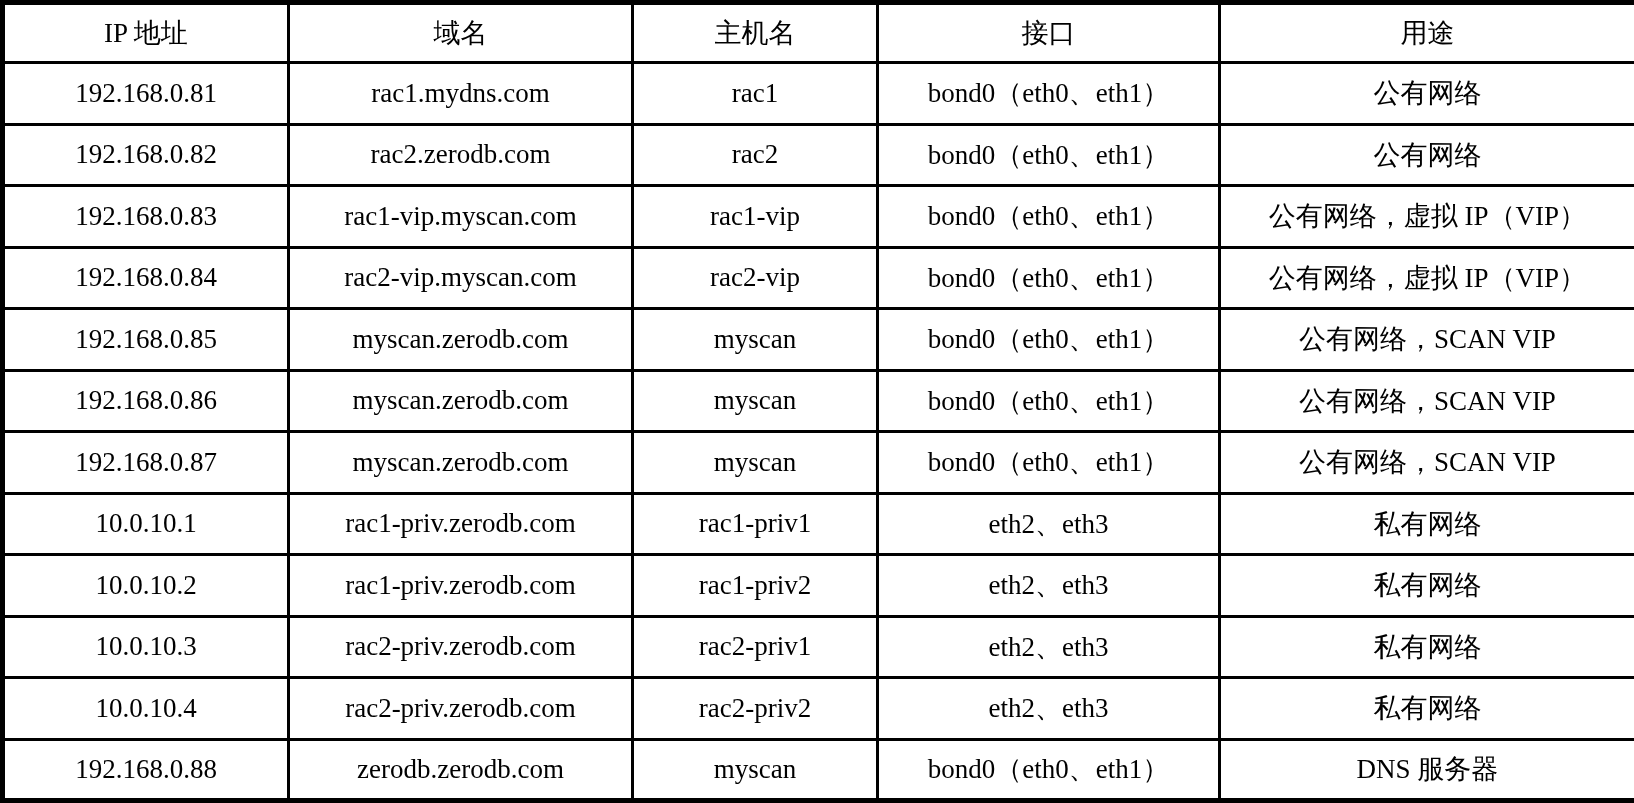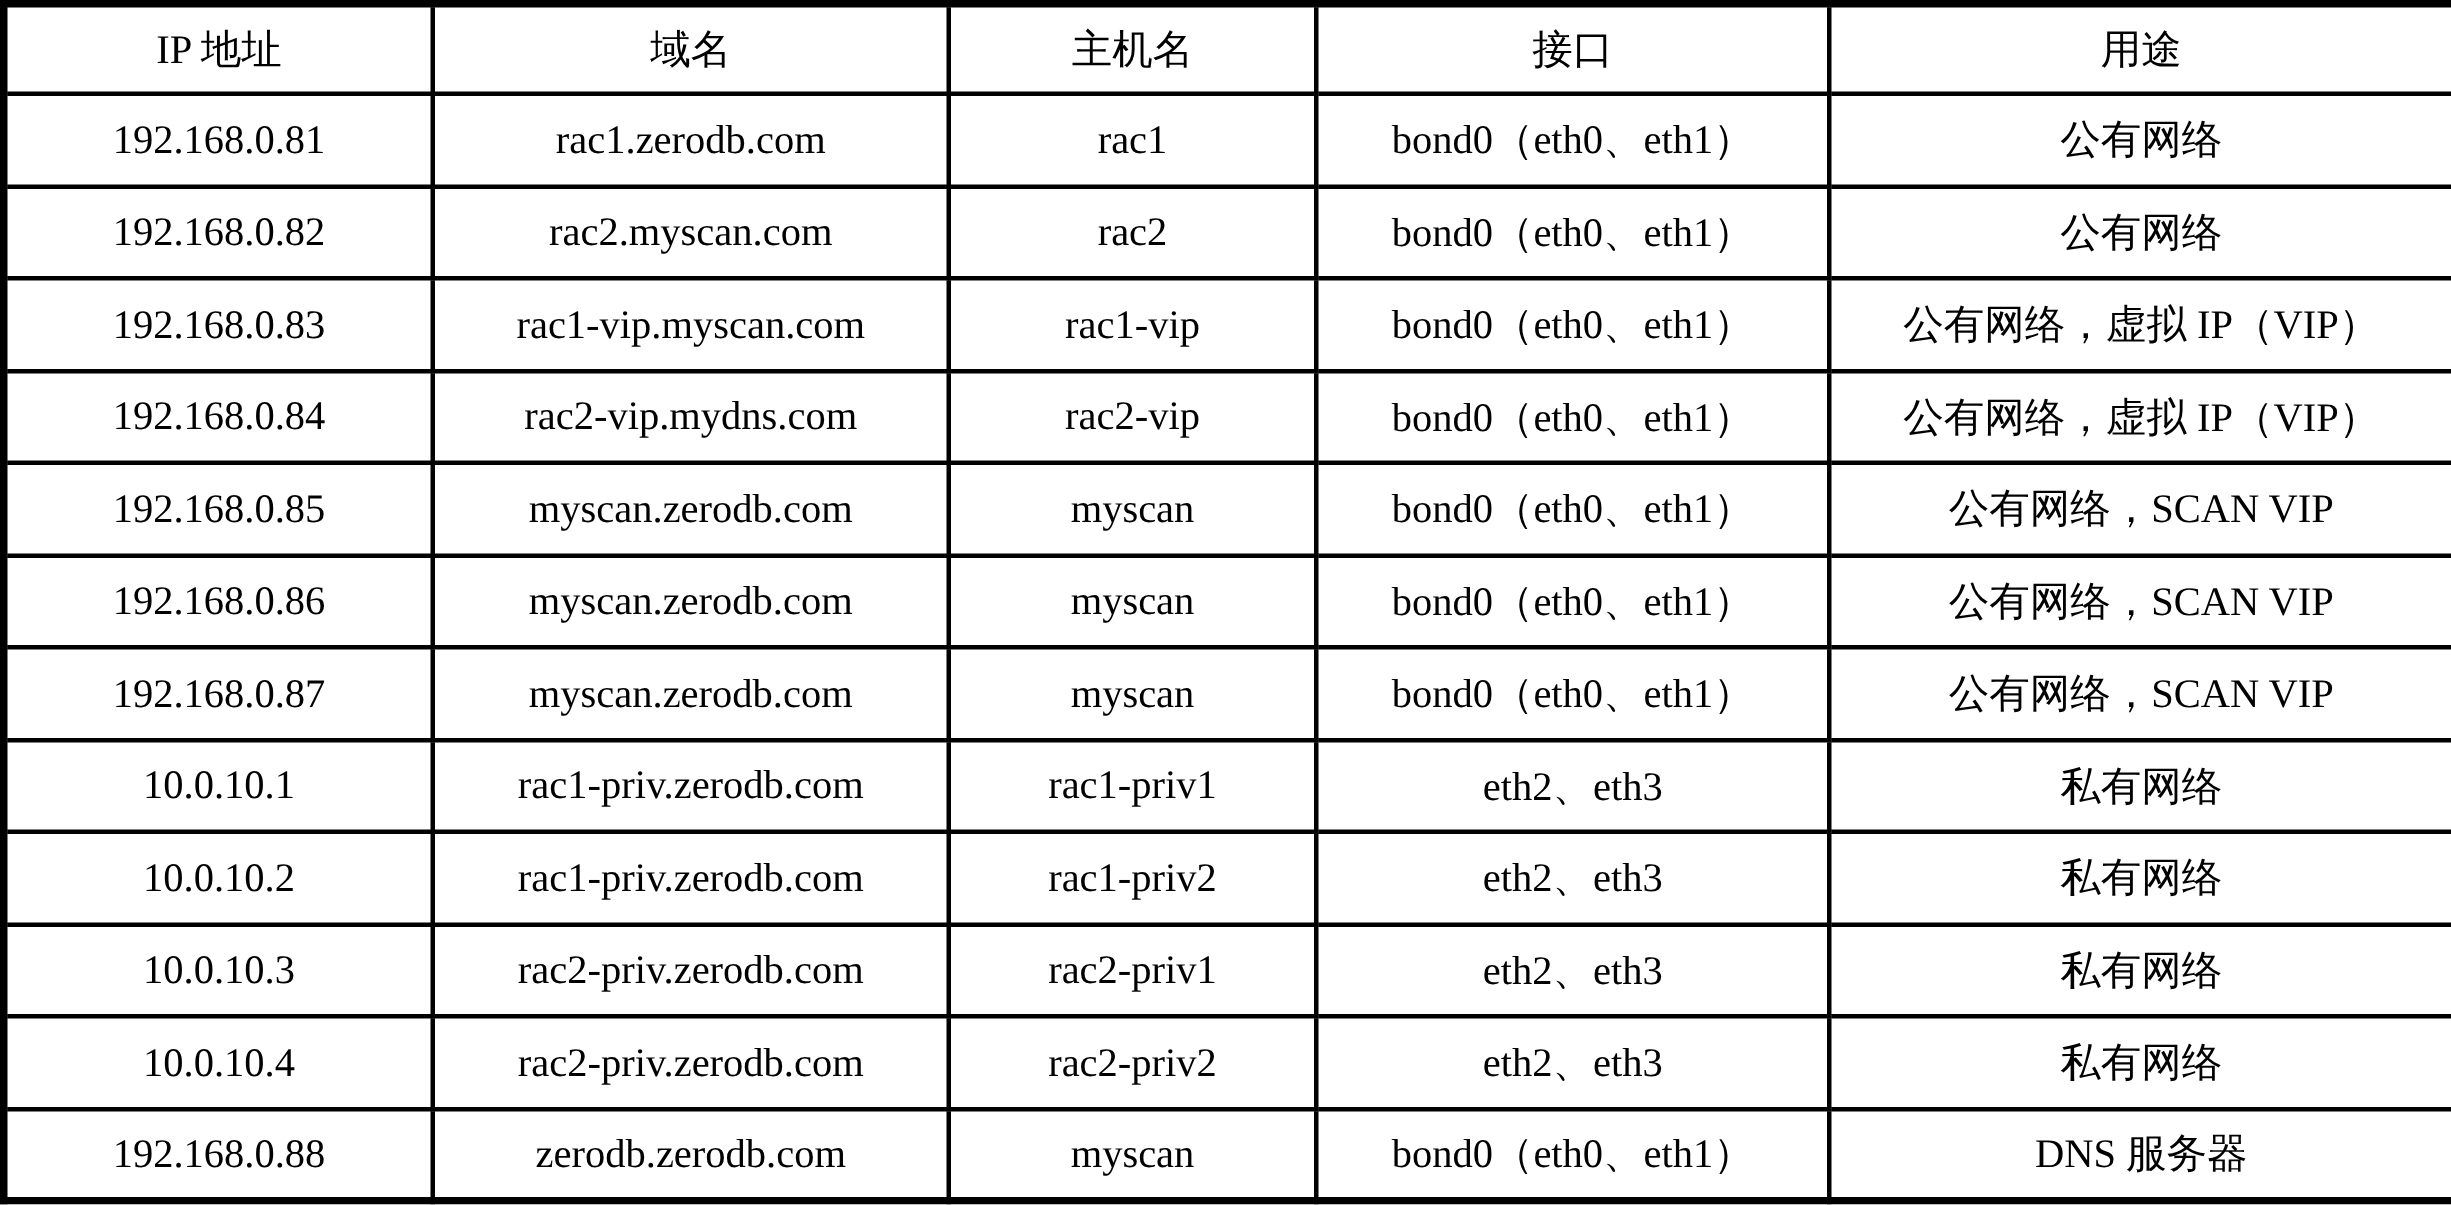--- a/index.html
+++ b/index.html
@@ -58,42 +58,42 @@
         <th>IP 地址</th>
         <th>域名</th>
         <th>主机名</th>
         <th>接口</th>
         <th>用途</th>
       </tr>
     </thead>
     <tbody>
       <tr>
         <td>192.168.0.81</td>
-        <td>rac1.zerodb.com</td>
+        <td>rac1.mydns.com</td>
         <td>rac1</td>
         <td>bond0（eth0、eth1）</td>
         <td>公有网络</td>
       </tr>
       <tr>
         <td>192.168.0.82</td>
-        <td>rac2.myscan.com</td>
+        <td>rac2.zerodb.com</td>
         <td>rac2</td>
         <td>bond0（eth0、eth1）</td>
         <td>公有网络</td>
       </tr>
       <tr>
         <td>192.168.0.83</td>
         <td>rac1-vip.myscan.com</td>
         <td>rac1-vip</td>
         <td>bond0（eth0、eth1）</td>
         <td>公有网络，虚拟 IP（VIP）</td>
       </tr>
       <tr>
         <td>192.168.0.84</td>
-        <td>rac2-vip.mydns.com</td>
+        <td>rac2-vip.myscan.com</td>
         <td>rac2-vip</td>
         <td>bond0（eth0、eth1）</td>
         <td>公有网络，虚拟 IP（VIP）</td>
       </tr>
       <tr>
         <td>192.168.0.85</td>
         <td>myscan.zerodb.com</td>
         <td>myscan</td>
         <td>bond0（eth0、eth1）</td>
         <td>公有网络，SCAN VIP</td>

